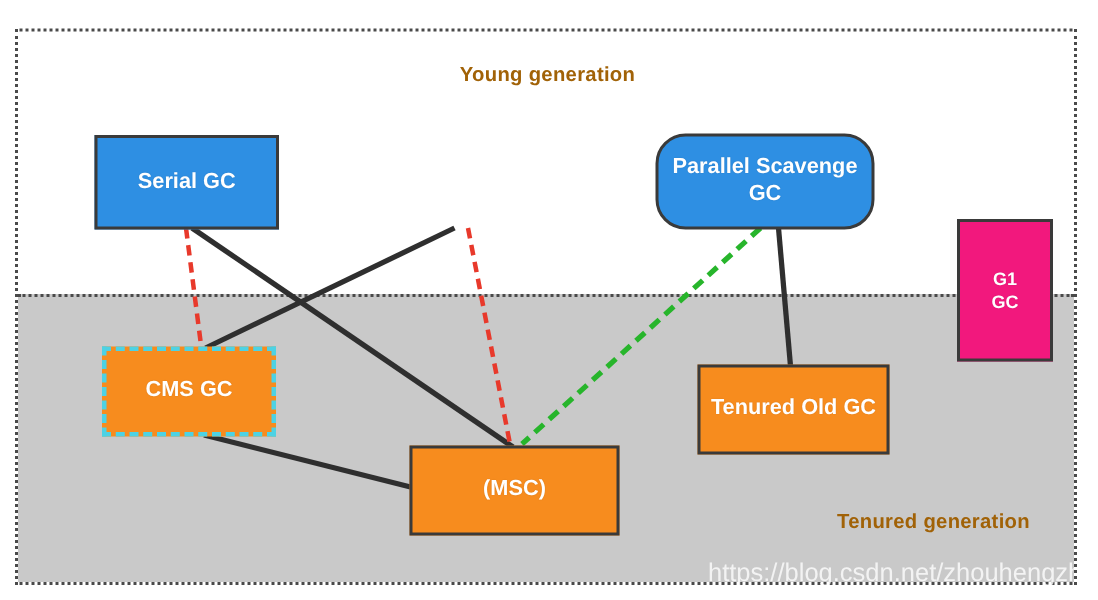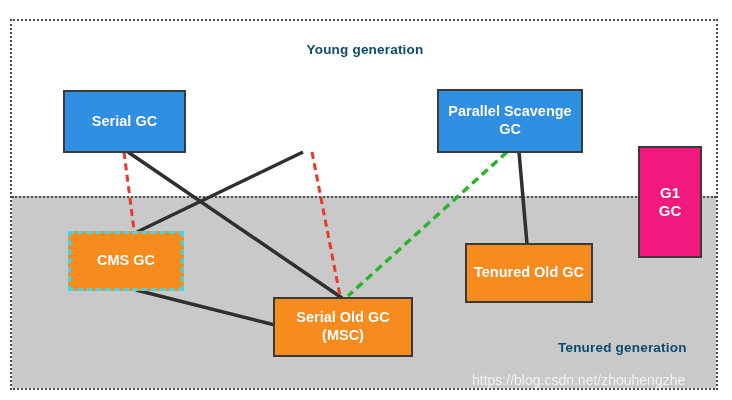--- a/index.html
+++ b/index.html
@@ -29,36 +29,36 @@
     display:flex; flex-direction:column; align-items:center; justify-content:center;
     color:#ffffff; font-weight:bold; font-size:14.5px; line-height:1.22;
     text-align:center; border:2px solid #3a3a3a;
     text-shadow:0 0 1px rgba(0,0,0,0.15);
   }
   .young-box { background:#2e8fe3; }
   .old-box   { background:#f78c1e; }
   .g1-box    { background:#f2187d; }
   .box-serial    { left:63px;  top:90px;  width:123px; height:63px; }
   .box-parnew    { left:237px; top:89px;  width:146px; height:64px; }
-  .box-pscav     { left:437px; top:89px;  width:146px; height:64px; }
-  .box-g1        { left:638px; top:146px; width:64px;  height:112px; font-size:15px; }
+  .box-pscav     { left:437px; top:89px;  width:146px; height:64px;border-radius:20px; }
+  .box-g1        { left:638px; top:146px; width:64px;  height:95px; font-size:12px; }
   .box-cms       { left:68px;  top:231px; width:116px; height:60px; border:3px dashed #4dd2e4; }
   .box-serialold { left:273px; top:297px; width:140px; height:60px; }
   .box-parallelold { left:465px; top:243px; width:128px; height:60px; }
   
   .region-label {
-    position:absolute; z-index:3; font-weight:bold; font-size:13.5px; color:#0c4a6e;
+    position:absolute; z-index:3; font-weight:bold; font-size:13.5px; color:#a16207;
     letter-spacing:0.2px;
   }
   .young-label { left:250px; top:42px; width:230px; text-align:center; }
   .tenured-label { left:558px; top:340px; }
   
   .watermark {
     position:absolute; left:472px; top:372px; z-index:5;
-    font-size:14px; color:rgba(255,255,255,0.78); white-space:nowrap;
+    font-size:17px; color:rgba(255,255,255,0.78); white-space:nowrap;
   }
 </style>
 </head>
 <body>
 
 <div id="stage">
 
   <div class="frame">
     <div class="tenured-region"></div>
   </div>
@@ -88,21 +88,20 @@
   <div class="gcbox g1-box box-g1">
     <span>G1</span>
     <span>GC</span>
   </div>
 
   <div class="gcbox old-box box-cms">
     <span>CMS GC</span>
   </div>
 
   <div class="gcbox old-box box-serialold">
-    <span>Serial Old GC</span>
     <span>(MSC)</span>
   </div>
 
   <div class="gcbox old-box box-parallelold">
     <span>Tenured Old GC</span>
   </div>
 
   <div class="region-label tenured-label">Tenured generation</div>
 
   <div class="watermark">https://blog.csdn.net/zhouhengzhe</div>

